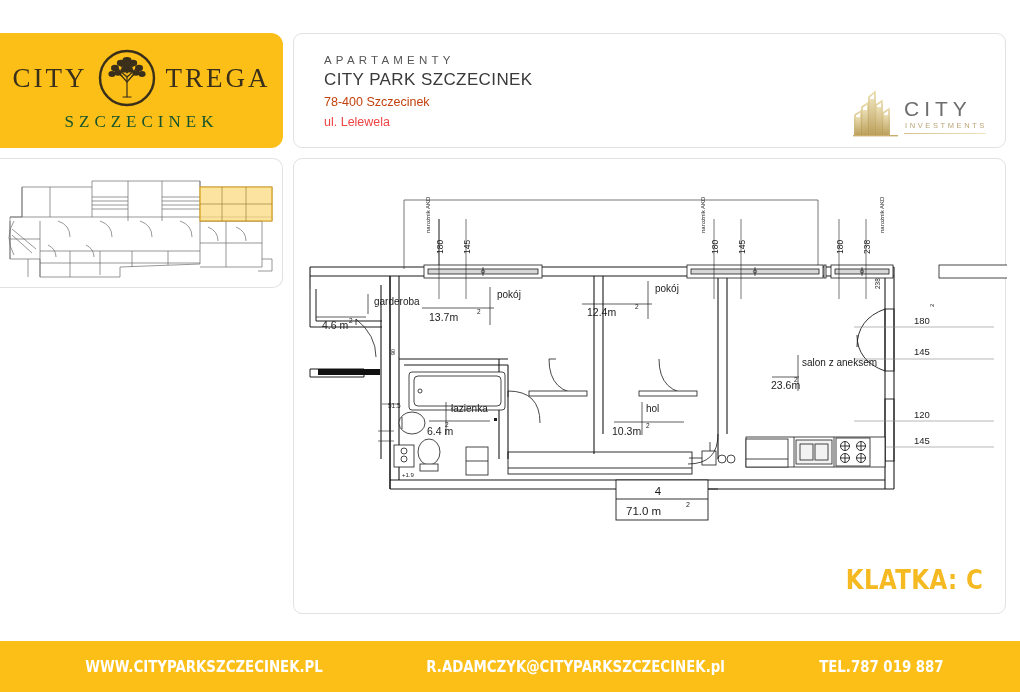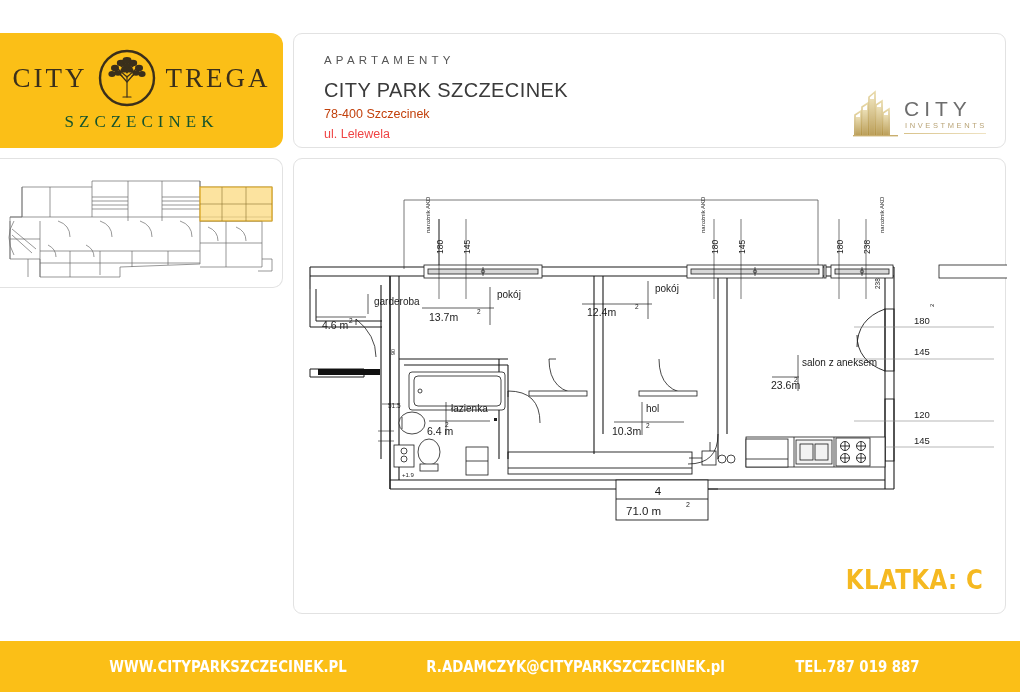--- a/index.html
+++ b/index.html
@@ -69,24 +69,24 @@
     width: 520px;
     text-align: left;
     color: #3c3c3c;
   }
   .hdr-kicker {
     font-size: 11.5px;
     letter-spacing: 4.2px;
     color: #555;
   }
   .hdr-title {
-    font-size: 20px;
+    font-size: 17px;
     letter-spacing: 0.4px;
     color: #3a3a3a;
-    margin-top: 13px;
+    margin-top: 4px;
     font-weight: 400;
   }
   .hdr-line {
     font-size: 12.5px;
     color: #c2410c;
     margin-top: 5px;
   }
   .hdr-line2 {
     font-size: 12.5px;
     color: #ef4444;
@@ -150,21 +150,21 @@
 
   
   .footer {
     position: absolute;
     left: 0; bottom: 0;
     width: 1020px; height: 51px;
     background: #FBBF17;
     display: flex;
     align-items: center;
     justify-content: center;
-    gap: 36px;
+    gap: 60px;
   }
   .footer-item {
     color: #ffffff;
     font-size: 15.5px;
     font-weight: bold;
     letter-spacing: 0px;
     transform: scaleX(0.86);
     font-family: "DejaVu Sans", sans-serif;
     white-space: nowrap;
   }

